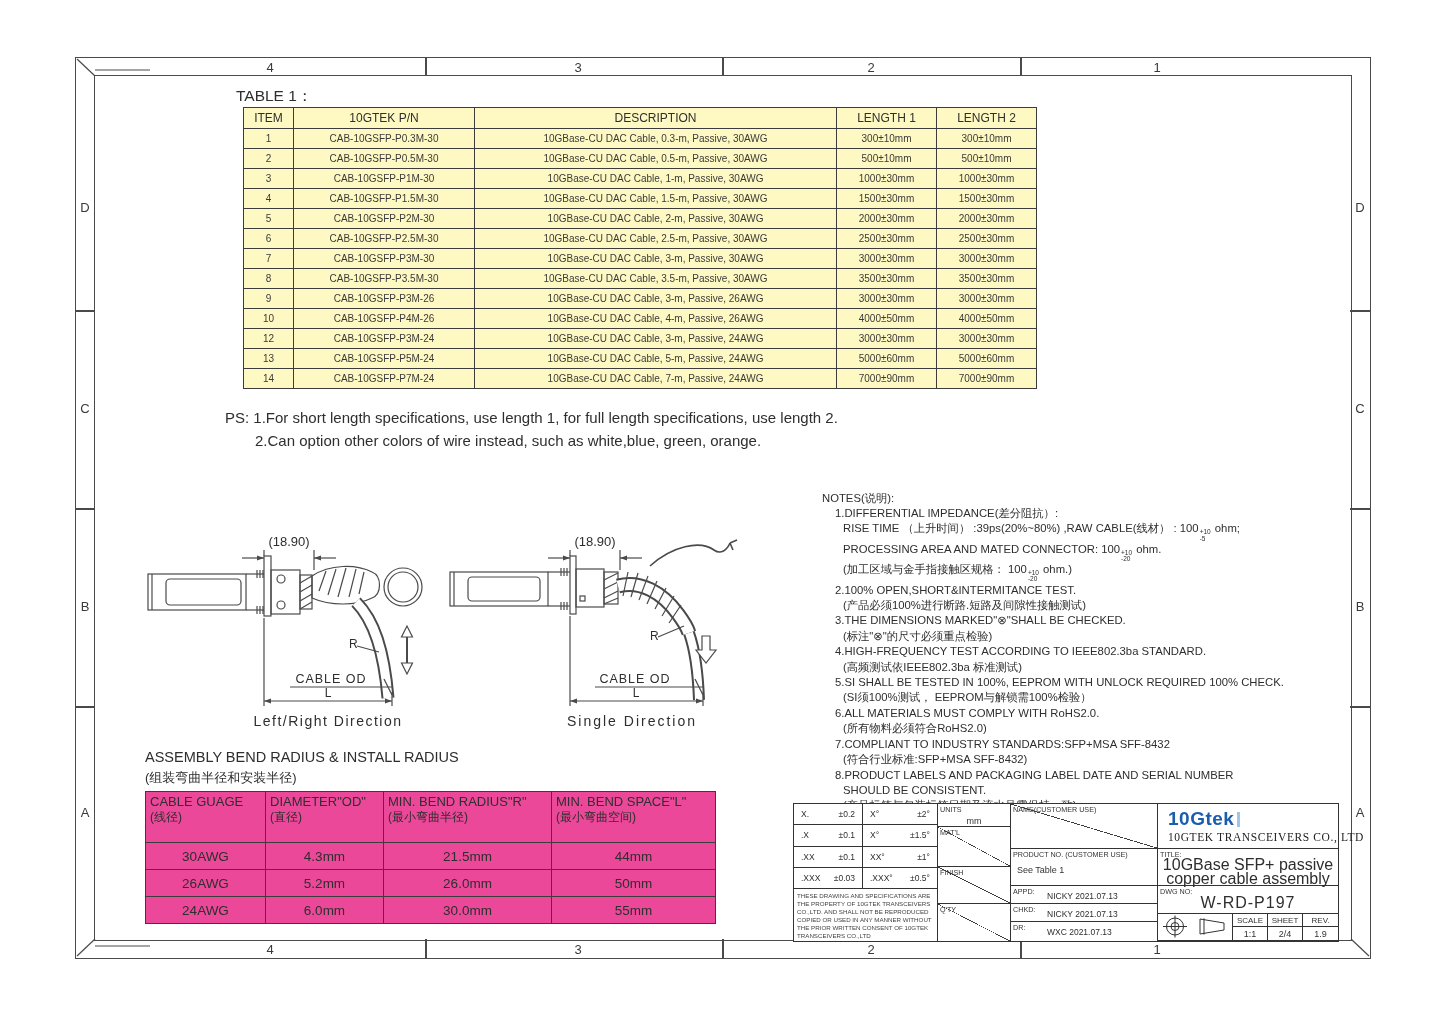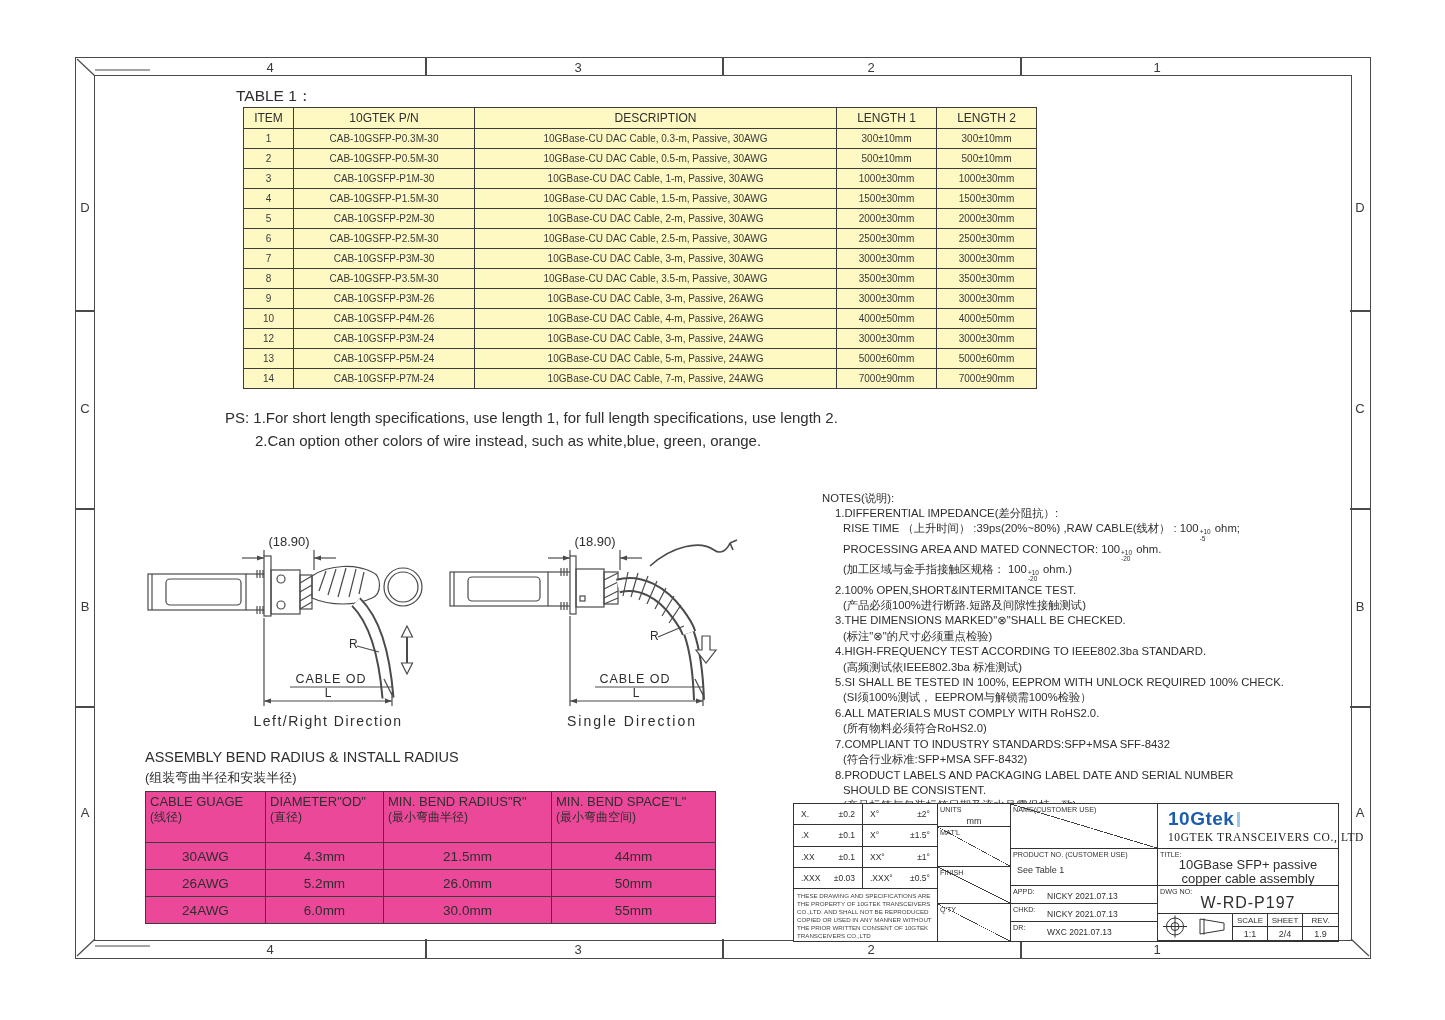--- a/index.html
+++ b/index.html
@@ -43,21 +43,21 @@
   .slash{background:linear-gradient(to right top,transparent 49.4%,#3c3c3c 49.4%,#3c3c3c 50.4%,transparent 50.4%);}
   .tolrow{display:flex;}
   .tolcell{box-sizing:border-box;border-right:1px solid #333;border-bottom:1px solid #333;height:21.25px;
            display:flex;align-items:center;justify-content:space-between;padding:0 7px;font-size:8.5px;color:#2e2e2e;}
   .disclaimer{position:absolute;left:0;top:85px;width:144px;height:52px;box-sizing:border-box;border-right:1px solid #333;
               padding:3px 3px;font-size:6.2px;line-height:1.3;color:#444;}
   .val-center{display:flex;align-items:center;justify-content:center;height:100%;}
   .logo-word{font-size:19px;font-weight:bold;color:#1a5dad;letter-spacing:0.5px;}
   .logo-bar{display:inline-block;width:3px;height:15px;background:#9cc6ea;margin-left:3px;vertical-align:-2px;}
   .company{font-family:"Liberation Serif",serif;font-size:11.5px;letter-spacing:0.6px;color:#222;margin-top:1px;white-space:nowrap;}
-  .title-lines{font-size:13px;text-align:center;line-height:14px;margin-top:9px;color:#2e2e2e;}
+  .title-lines{font-size:16px;text-align:center;line-height:14px;margin-top:9px;color:#2e2e2e;}
   .dwg-val{font-size:16px;letter-spacing:1px;text-align:center;margin-top:8px;color:#2e2e2e;}
   .ssr-lab{height:13px;box-sizing:border-box;border-bottom:1px solid #333;display:flex;align-items:center;justify-content:center;font-size:8px;}
   .ssr-val{height:13px;display:flex;align-items:center;justify-content:center;font-size:9px;}
   .meta-val{position:absolute;left:36px;top:5px;font-size:8.5px;color:#2e2e2e;white-space:nowrap;}
   svg text{fill:#2e2e2e;}
   svg{overflow:visible;}
 </style>
 </head>
 <body>
 

